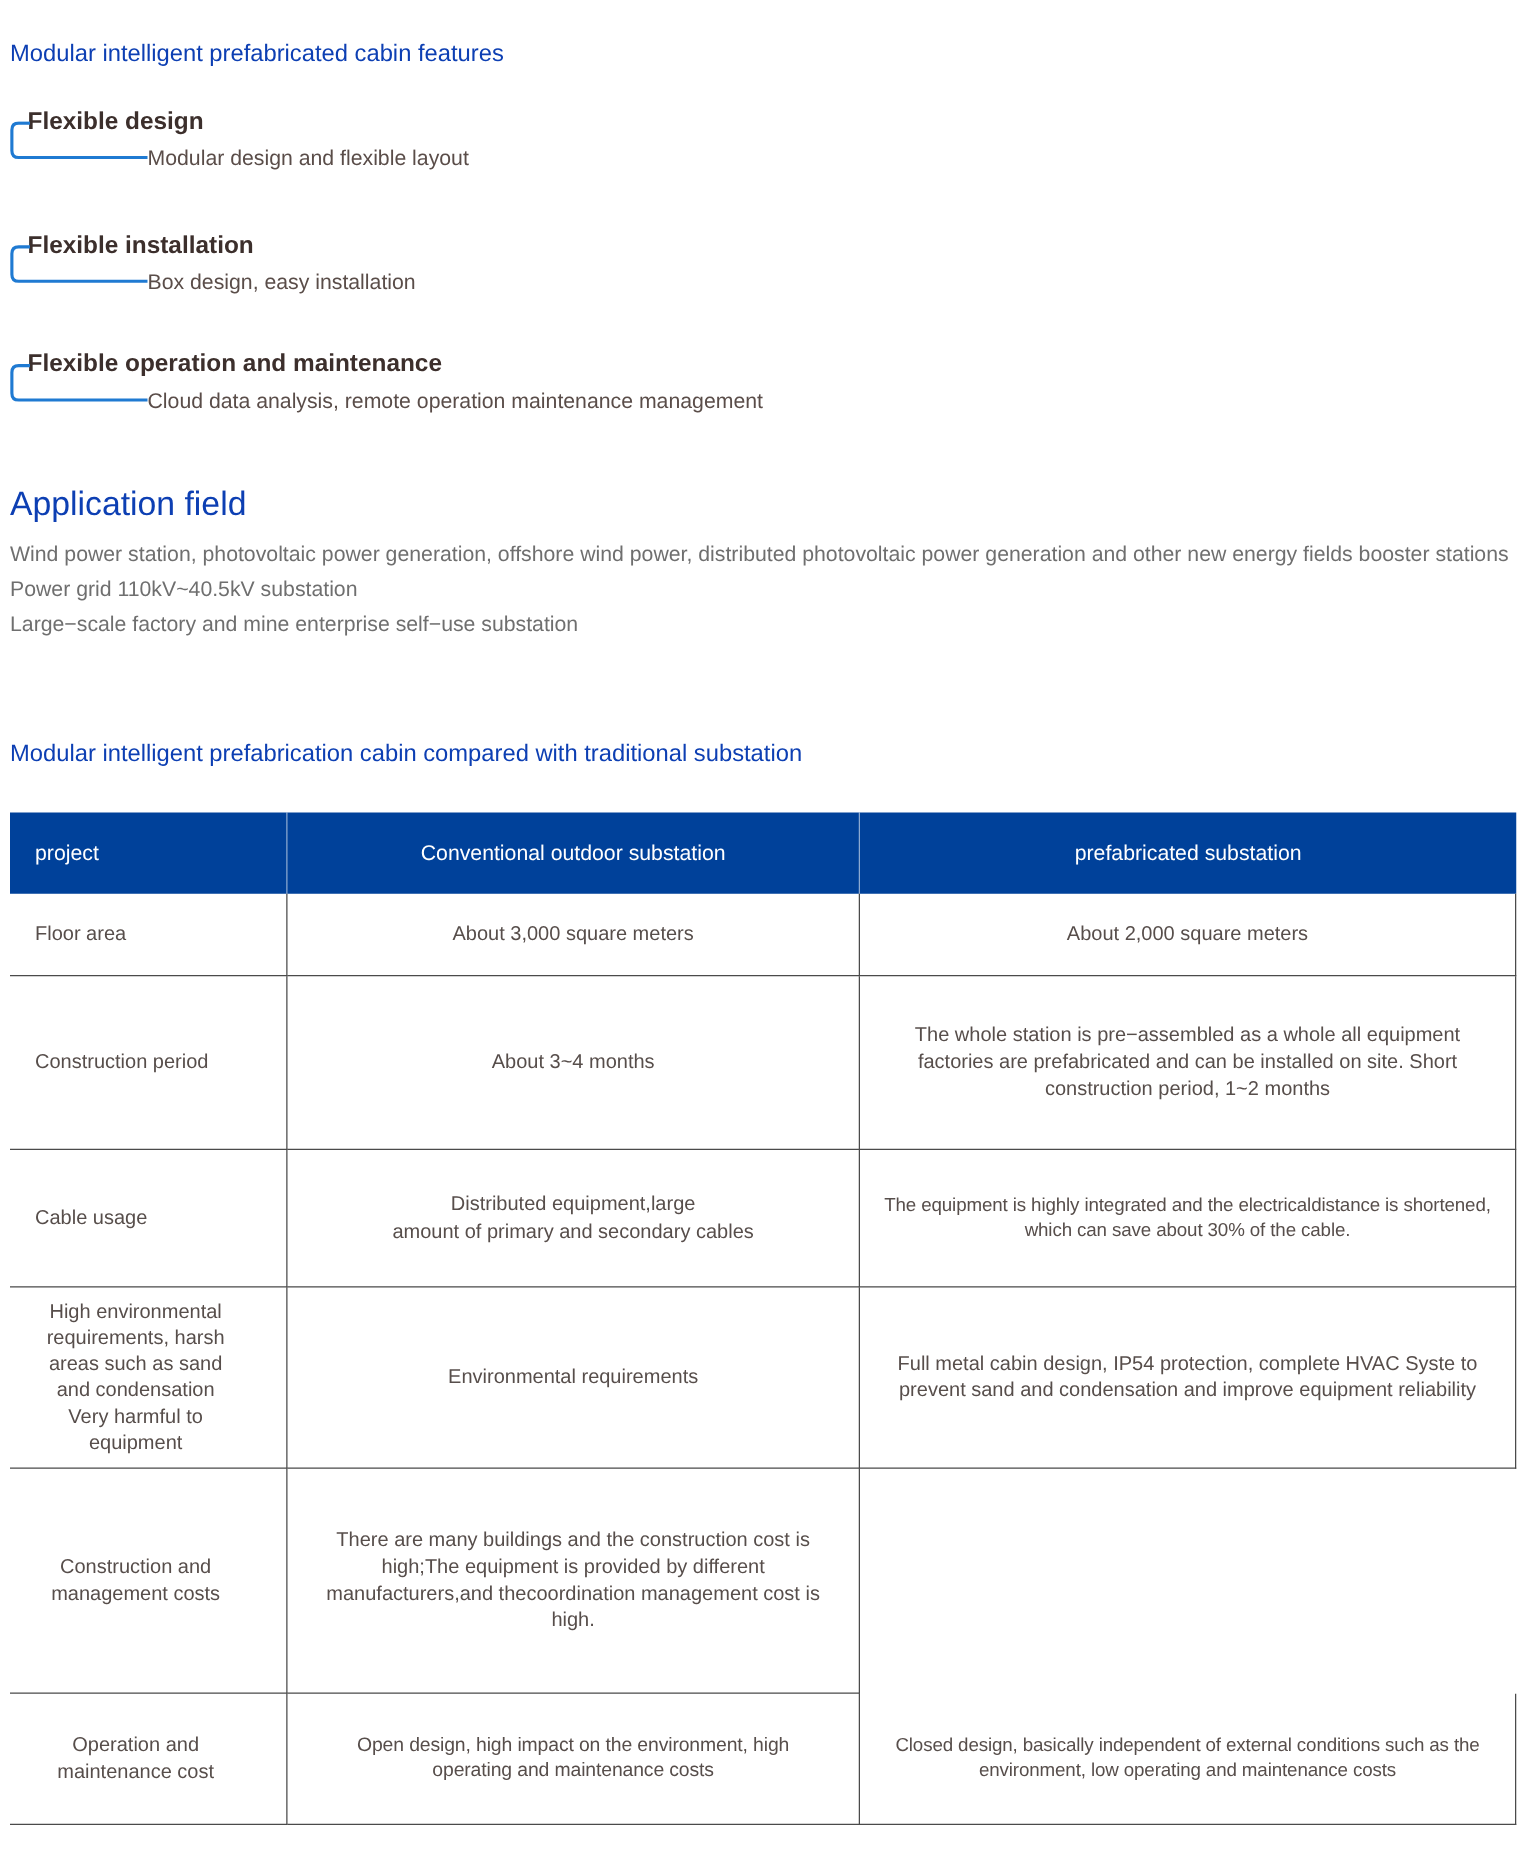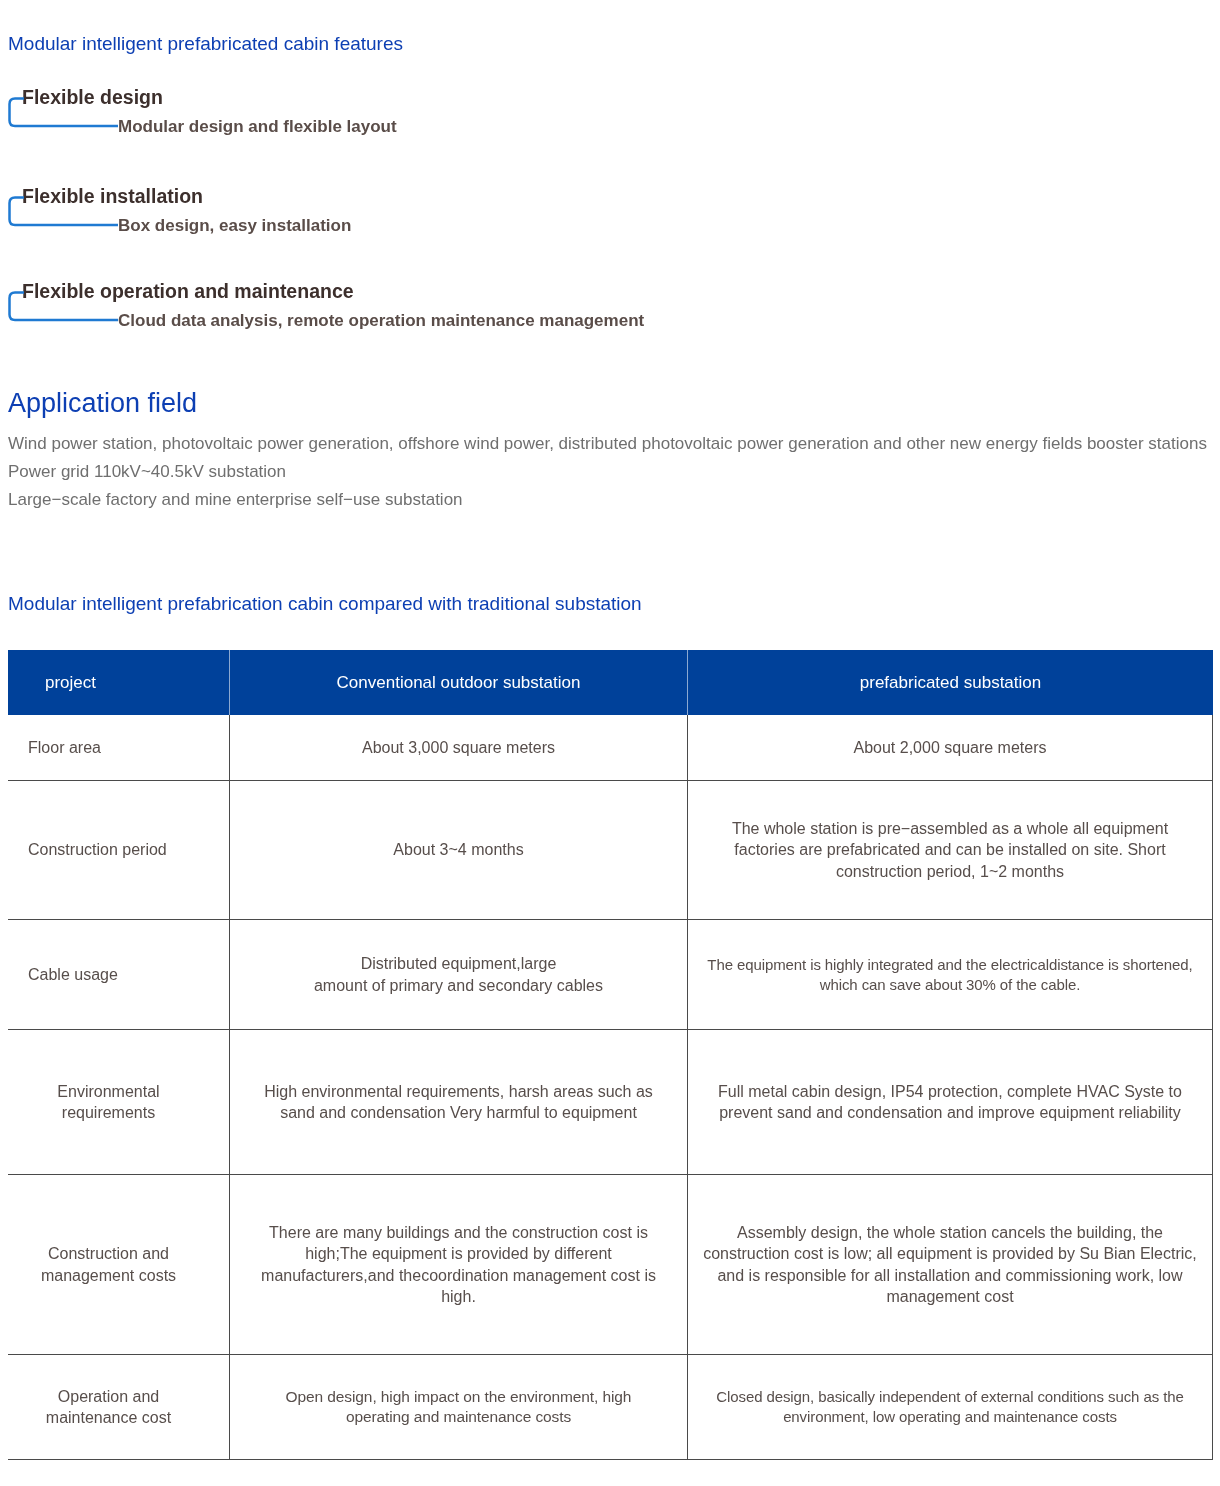--- a/index.html
+++ b/index.html
@@ -25,35 +25,35 @@
   #features-title{top:33px;}
   #application-title{top:388px;font-size:27px;}
   #comparison-title{top:593px;text-align:right;}
 
   .feature{position:absolute;left:0;width:900px;height:64px;padding-left:18px;}
   #feature-0{top:86px;}
   #feature-1{top:185px;}
   #feature-2{top:280px;text-align:center;}
   .feature .f-heading{position:absolute;left:22px;top:0;margin:0;font-size:19.5px;font-weight:bold;color:var(--heading-dark);white-space:nowrap;}
   .feature .f-bracket{position:absolute;left:8px;top:11px;}
-  .feature .f-desc{position:absolute;left:118px;top:31px;font-size:17px;color:var(--desc-gray);white-space:nowrap;font-weight:bold;}
+  .feature .f-desc{position:absolute;left:118px;top:31px;font-size:17px;color:var(--desc-gray);white-space:nowrap;}
 
   #application-paragraphs{position:absolute;left:8px;top:430px;width:1282px;}
   #application-paragraphs p{margin:0;font-size:17px;line-height:28px;color:var(--para-gray);}
   #application-paragraphs p.justified{text-align:justify;}
 
   #comparison-table{position:absolute;left:8px;top:650px;width:1205px;}
   .trow{display:grid;grid-template-columns:222px 458px 525px;}
   .trow.head{height:65px;background:var(--header-bg);}
   .trow.head .cell{
     color:#ffffff;font-size:17px;
     display:flex;align-items:center;justify-content:center;
     border-right:1px solid rgba(255,255,255,0.55);
   }
-  .trow.head .cell:first-child{justify-content:flex-start;padding-left:37px;}
+  .trow.head .cell:first-child{justify-content:flex-start;padding-left:20px;}
   .trow.head .cell:last-child{border-right:none;}
   .trow.body .cell{
     color:var(--cell-gray);font-size:16px;line-height:1.32;
     display:flex;align-items:center;justify-content:center;
     text-align:center;white-space:pre-line;
     border-right:1px solid var(--line);
     border-bottom:1px solid var(--line);
     padding:6px 24px;
   }
   .trow.body .cell:first-child{
@@ -131,29 +131,28 @@
   </div>
 
   <div class="trow body r2">
     <div class="cell">Cable usage</div>
     <div class="cell">Distributed equipment,large
 amount of primary and secondary cables</div>
     <div class="cell">The equipment is highly integrated and the electricaldistance is shortened, which can save about 30% of the cable.</div>
   </div>
 
   <div class="trow body r3">
+    <div class="cell">High environmental requirements, harsh areas such as sand and condensation Very harmful to equipment</div>
     <div class="cell">Environmental requirements</div>
-    <div class="cell">High environmental requirements, harsh areas such as sand and condensation Very harmful to equipment</div>
     <div class="cell">Full metal cabin design, IP54 protection, complete HVAC Syste to prevent sand and condensation and improve equipment reliability</div>
   </div>
 
   <div class="trow body r4">
     <div class="cell">Construction and management costs</div>
     <div class="cell">There are many buildings and the construction cost is high;The equipment is provided by different manufacturers,and thecoordination management cost is high.</div>
-    <div class="cell">Assembly design, the whole station cancels the building, the construction cost is low; all equipment is provided by Su Bian Electric, and is responsible for all installation and commissioning work, low management cost</div>
   </div>
 
   <div class="trow body r5">
     <div class="cell">Operation and maintenance cost</div>
     <div class="cell">Open design, high impact on the environment, high operating and maintenance costs</div>
     <div class="cell">Closed design, basically independent of external conditions such as the environment, low operating and maintenance costs</div>
   </div>
 </div>
 
 </body></html>

